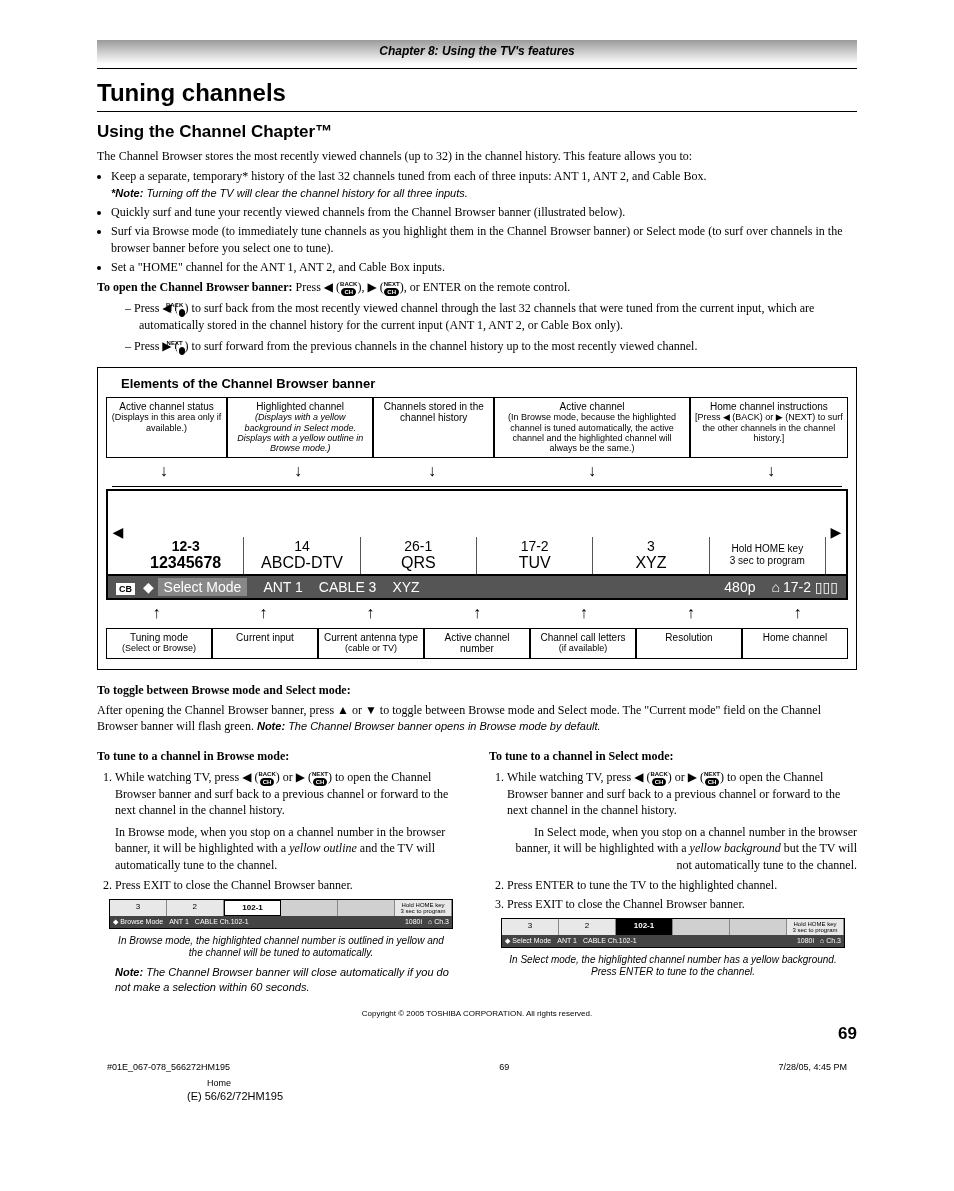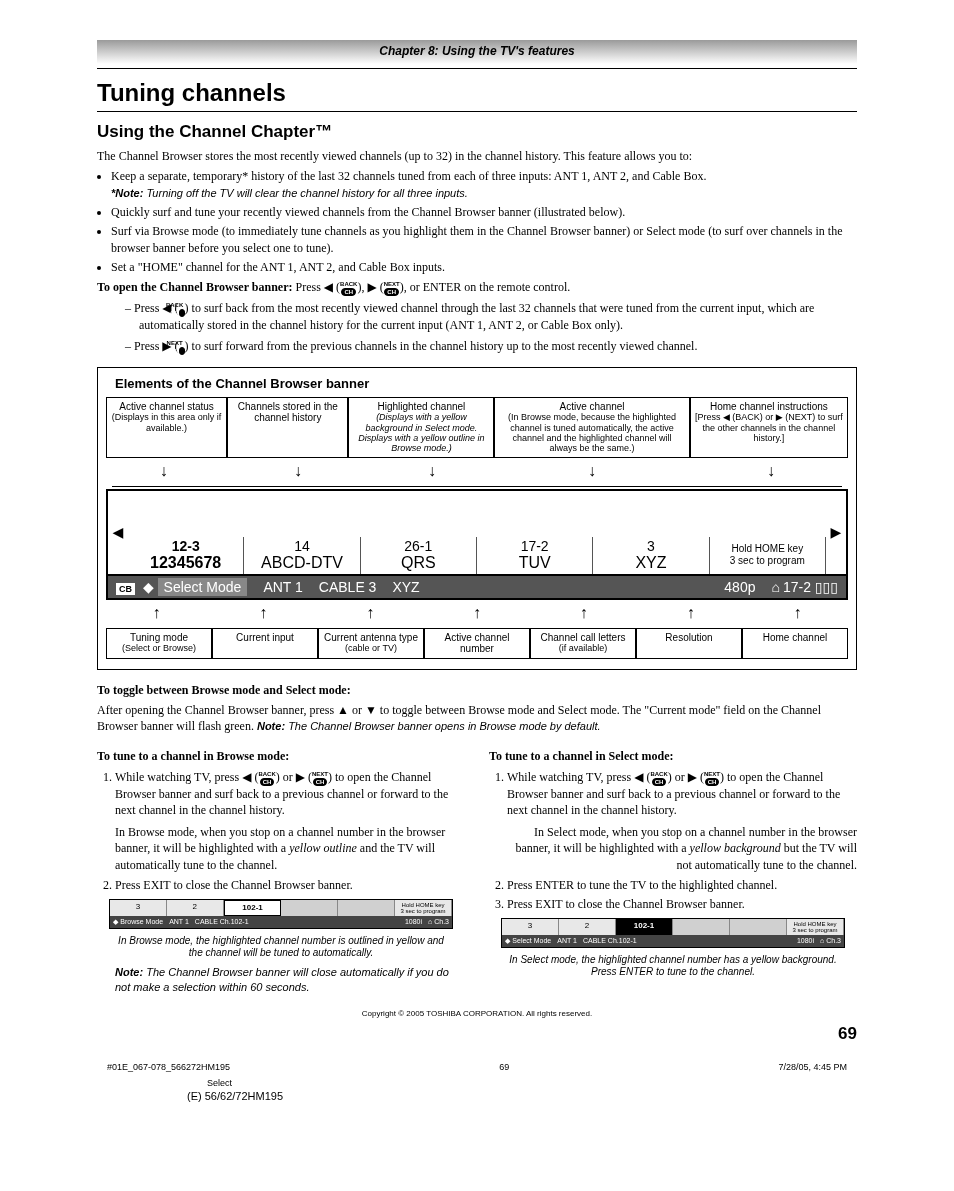--- a/index.html
+++ b/index.html
@@ -70,21 +70,21 @@
   }
   .diagram-box {
     border: 1.5px solid #000;
     margin: 12px 0;
     padding: 6px 8px 10px 8px;
   }
   .diagram-title {
     font-family: Arial, sans-serif;
     font-weight: bold;
     font-size: 13px;
-    margin: 2px 0 6px 9px;
+    margin: 2px 0 6px 15px;
   }
   .callout-row {
     display: flex;
     margin-bottom: 4px;
   }
   .callout {
     border: 1px solid #000;
     padding: 3px 4px;
     font-family: Arial, sans-serif;
     font-size: 9px;
@@ -302,22 +302,22 @@
   <div class="dash-list">
     <p><span>– Press</span> ◀ (<span class="remote-btn"><span class="top">BACK</span><br><span class="pill">CH</span></span>) <span>to surf back from the most recently viewed channel through the last 32 channels that were tuned from the current input, which are automatically stored in the channel history for the current input (ANT 1, ANT 2, or Cable Box only).</span></p>
     <p><span>– Press</span> ▶ (<span class="remote-btn"><span class="top">NEXT</span><br><span class="pill">CH</span></span>) <span>to surf forward from the previous channels in the channel history up to the most recently viewed channel.</span></p>
   </div>
 
   <div class="diagram-box">
     <div class="diagram-title">Elements of the Channel Browser banner</div>
 
     <div class="callout-row">
       <div class="callout" style="flex:0.9"><span class="t">Active channel status</span><br><span>(Displays in this area only if available.)</span></div>
+      <div class="callout" style="flex:1.1"><span class="t">Highlighted channel</span><br><span style="font-style:italic">(Displays with a yellow background in Select mode. Displays with a yellow outline in Browse mode.)</span></div>
       <div class="callout" style="flex:0.9"><span class="t">Channels stored in the channel history</span></div>
-      <div class="callout" style="flex:1.1"><span class="t">Highlighted channel</span><br><span style="font-style:italic">(Displays with a yellow background in Select mode. Displays with a yellow outline in Browse mode.)</span></div>
       <div class="callout" style="flex:1.5"><span class="t">Active channel</span><br><span>(In Browse mode, because the highlighted channel is tuned automatically, the active channel and the highlighted channel will always be the same.)</span></div>
       <div class="callout" style="flex:1.2"><span class="t">Home channel instructions</span><br><span>[Press ◀ (BACK) or ▶ (NEXT) to surf the other channels in the channel history.]</span></div>
     </div>
 
     <div class="arrow-row">
       <div class="a arrow-down" style="flex:0.9"></div>
       <div class="a arrow-down" style="flex:1.1"></div>
       <div class="a arrow-down" style="flex:0.9"></div>
       <div class="a arrow-down" style="flex:1.5"></div>
       <div class="a arrow-down" style="flex:1.2"></div>
@@ -467,16 +467,16 @@
   </div>
 
   <div class="copyright">Copyright © 2005 TOSHIBA CORPORATION. All rights reserved.</div>
   <div class="page-num">69</div>
 
   <div class="footer-meta">
     <span>#01E_067-078_566272HM195</span>
     <span>69</span>
     <span>7/28/05, 4:45 PM</span>
   </div>
-  <div class="footer-left" style="margin-left:110px;margin-top:6px;font-family:Arial,sans-serif;font-size:9px;">Select</div>
+  <div class="footer-left" style="margin-left:110px;margin-top:6px;font-family:Arial,sans-serif;font-size:9px;">Home</div>
   <div class="footer-label" style="font-family:Arial,sans-serif;">(E) 56/62/72HM195</div>
 
 </div>
 
 </body></html>

